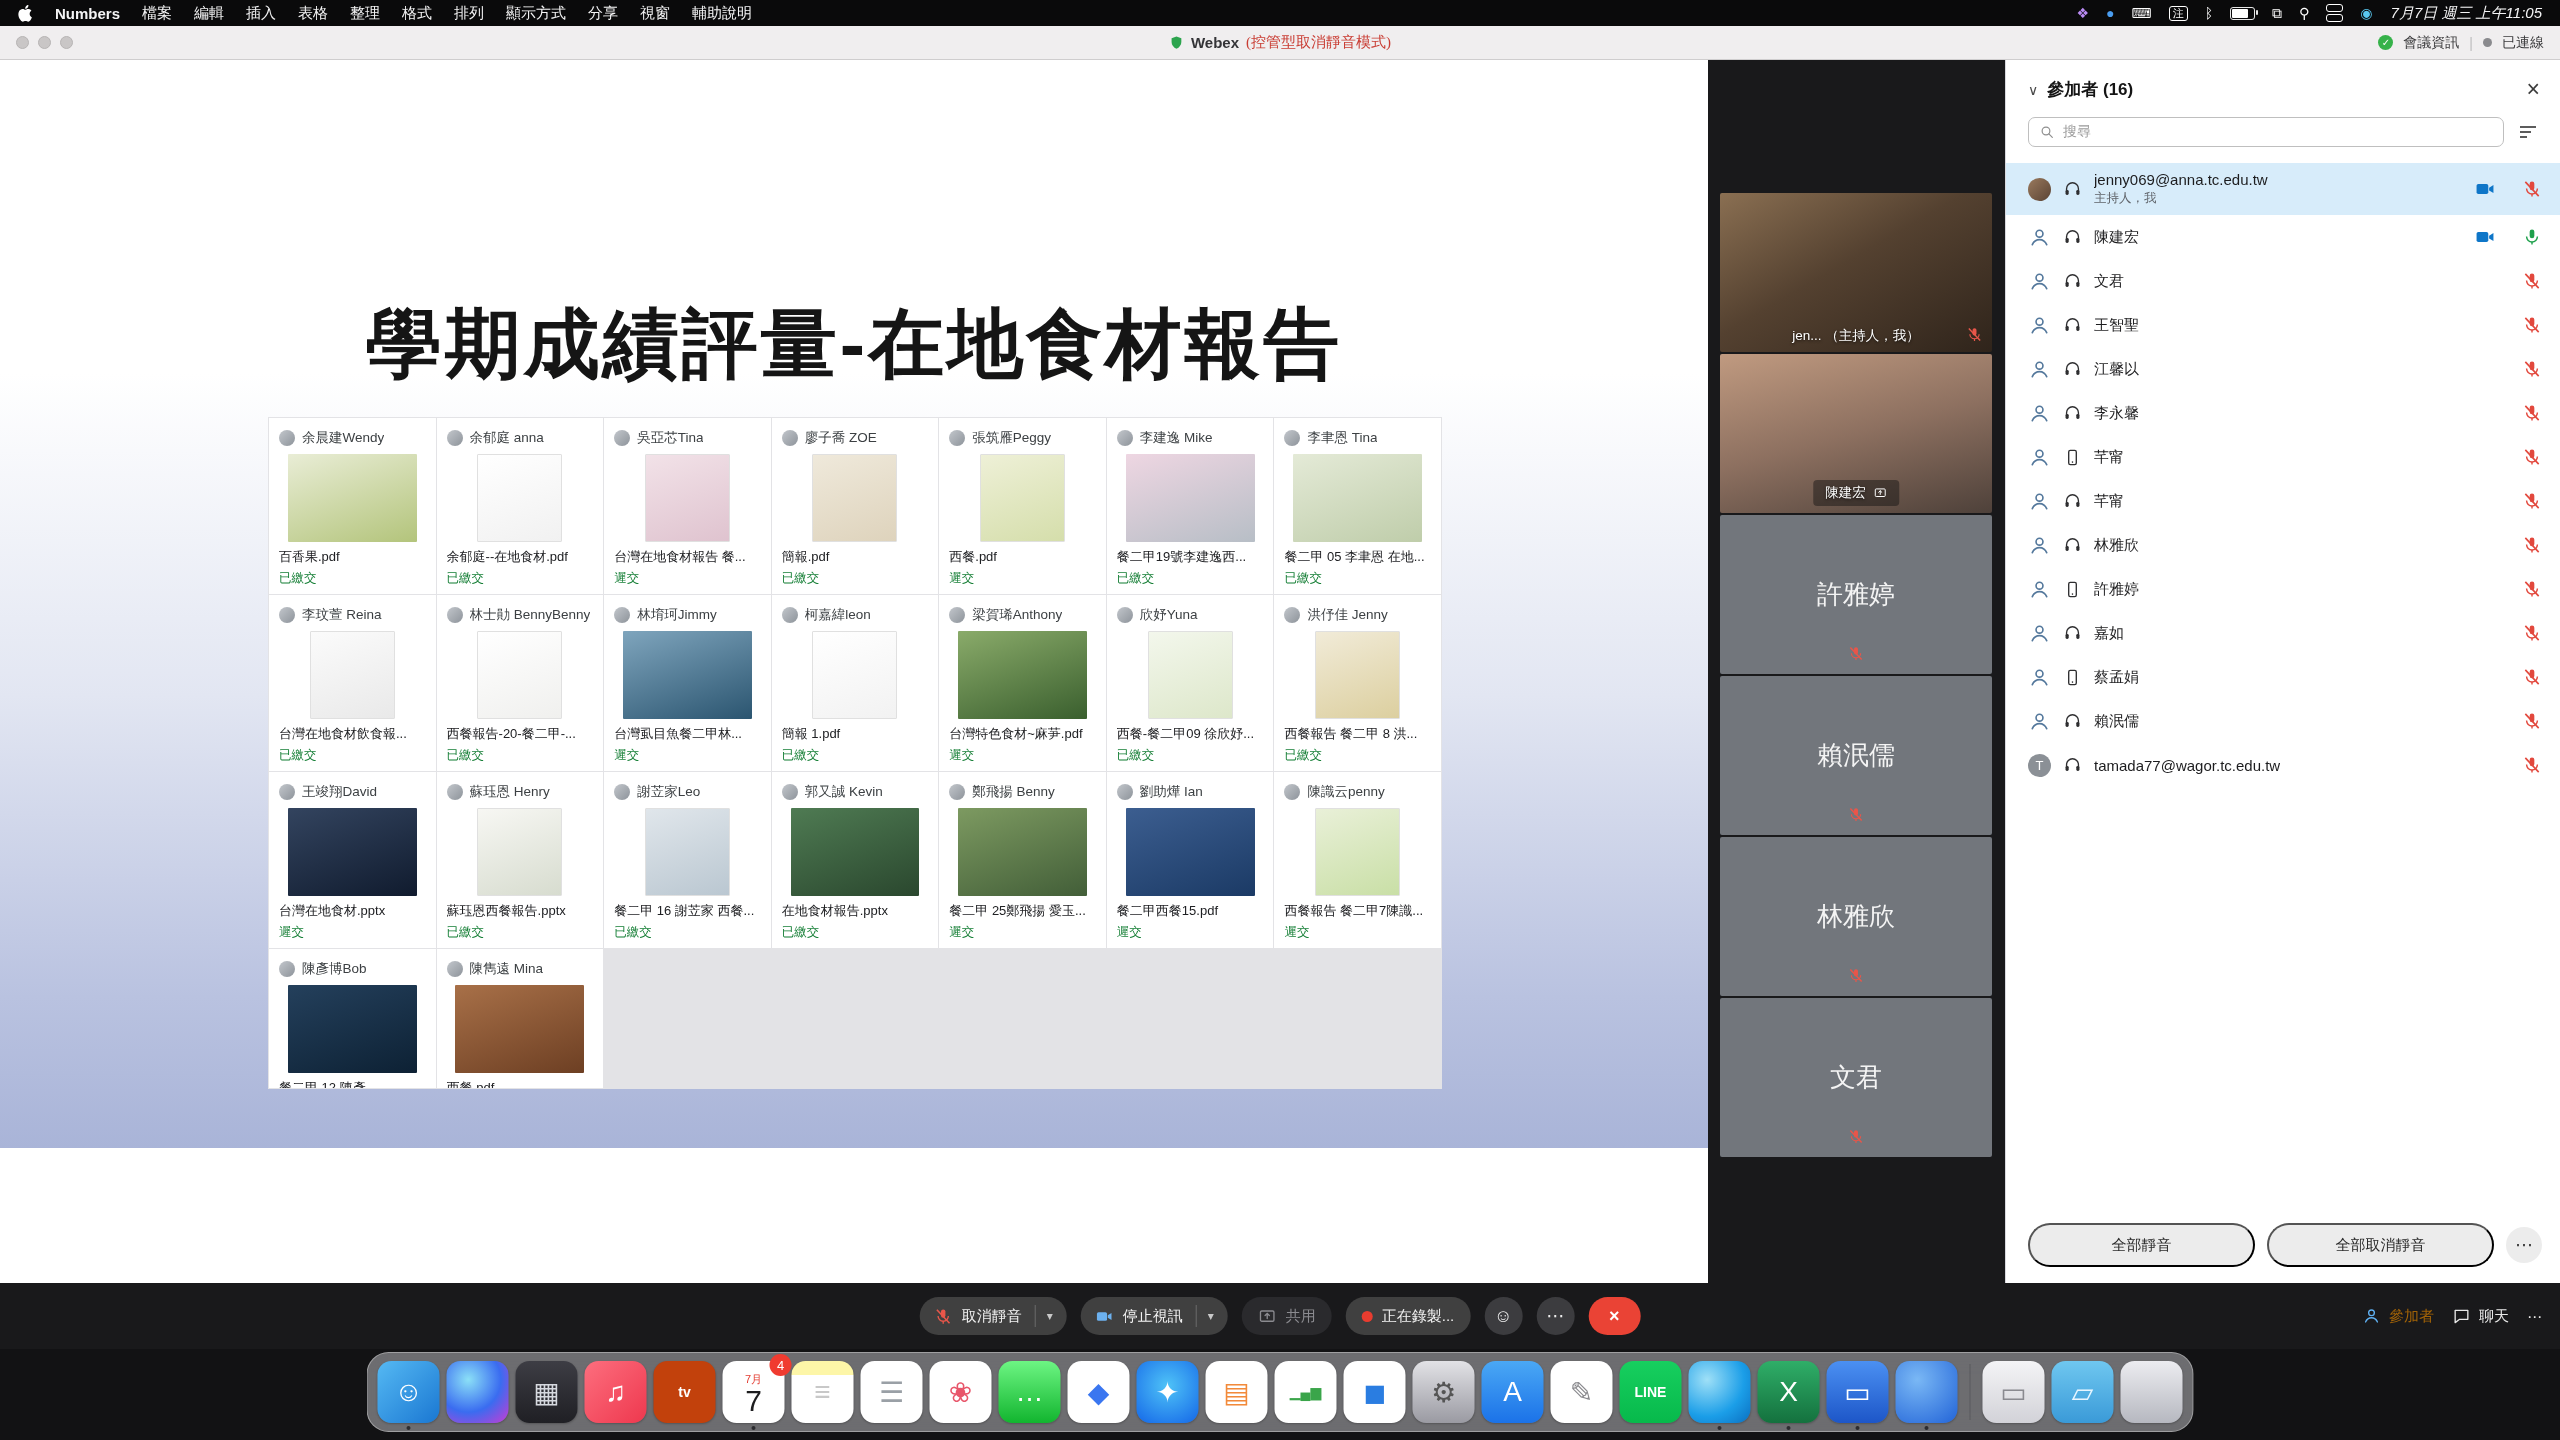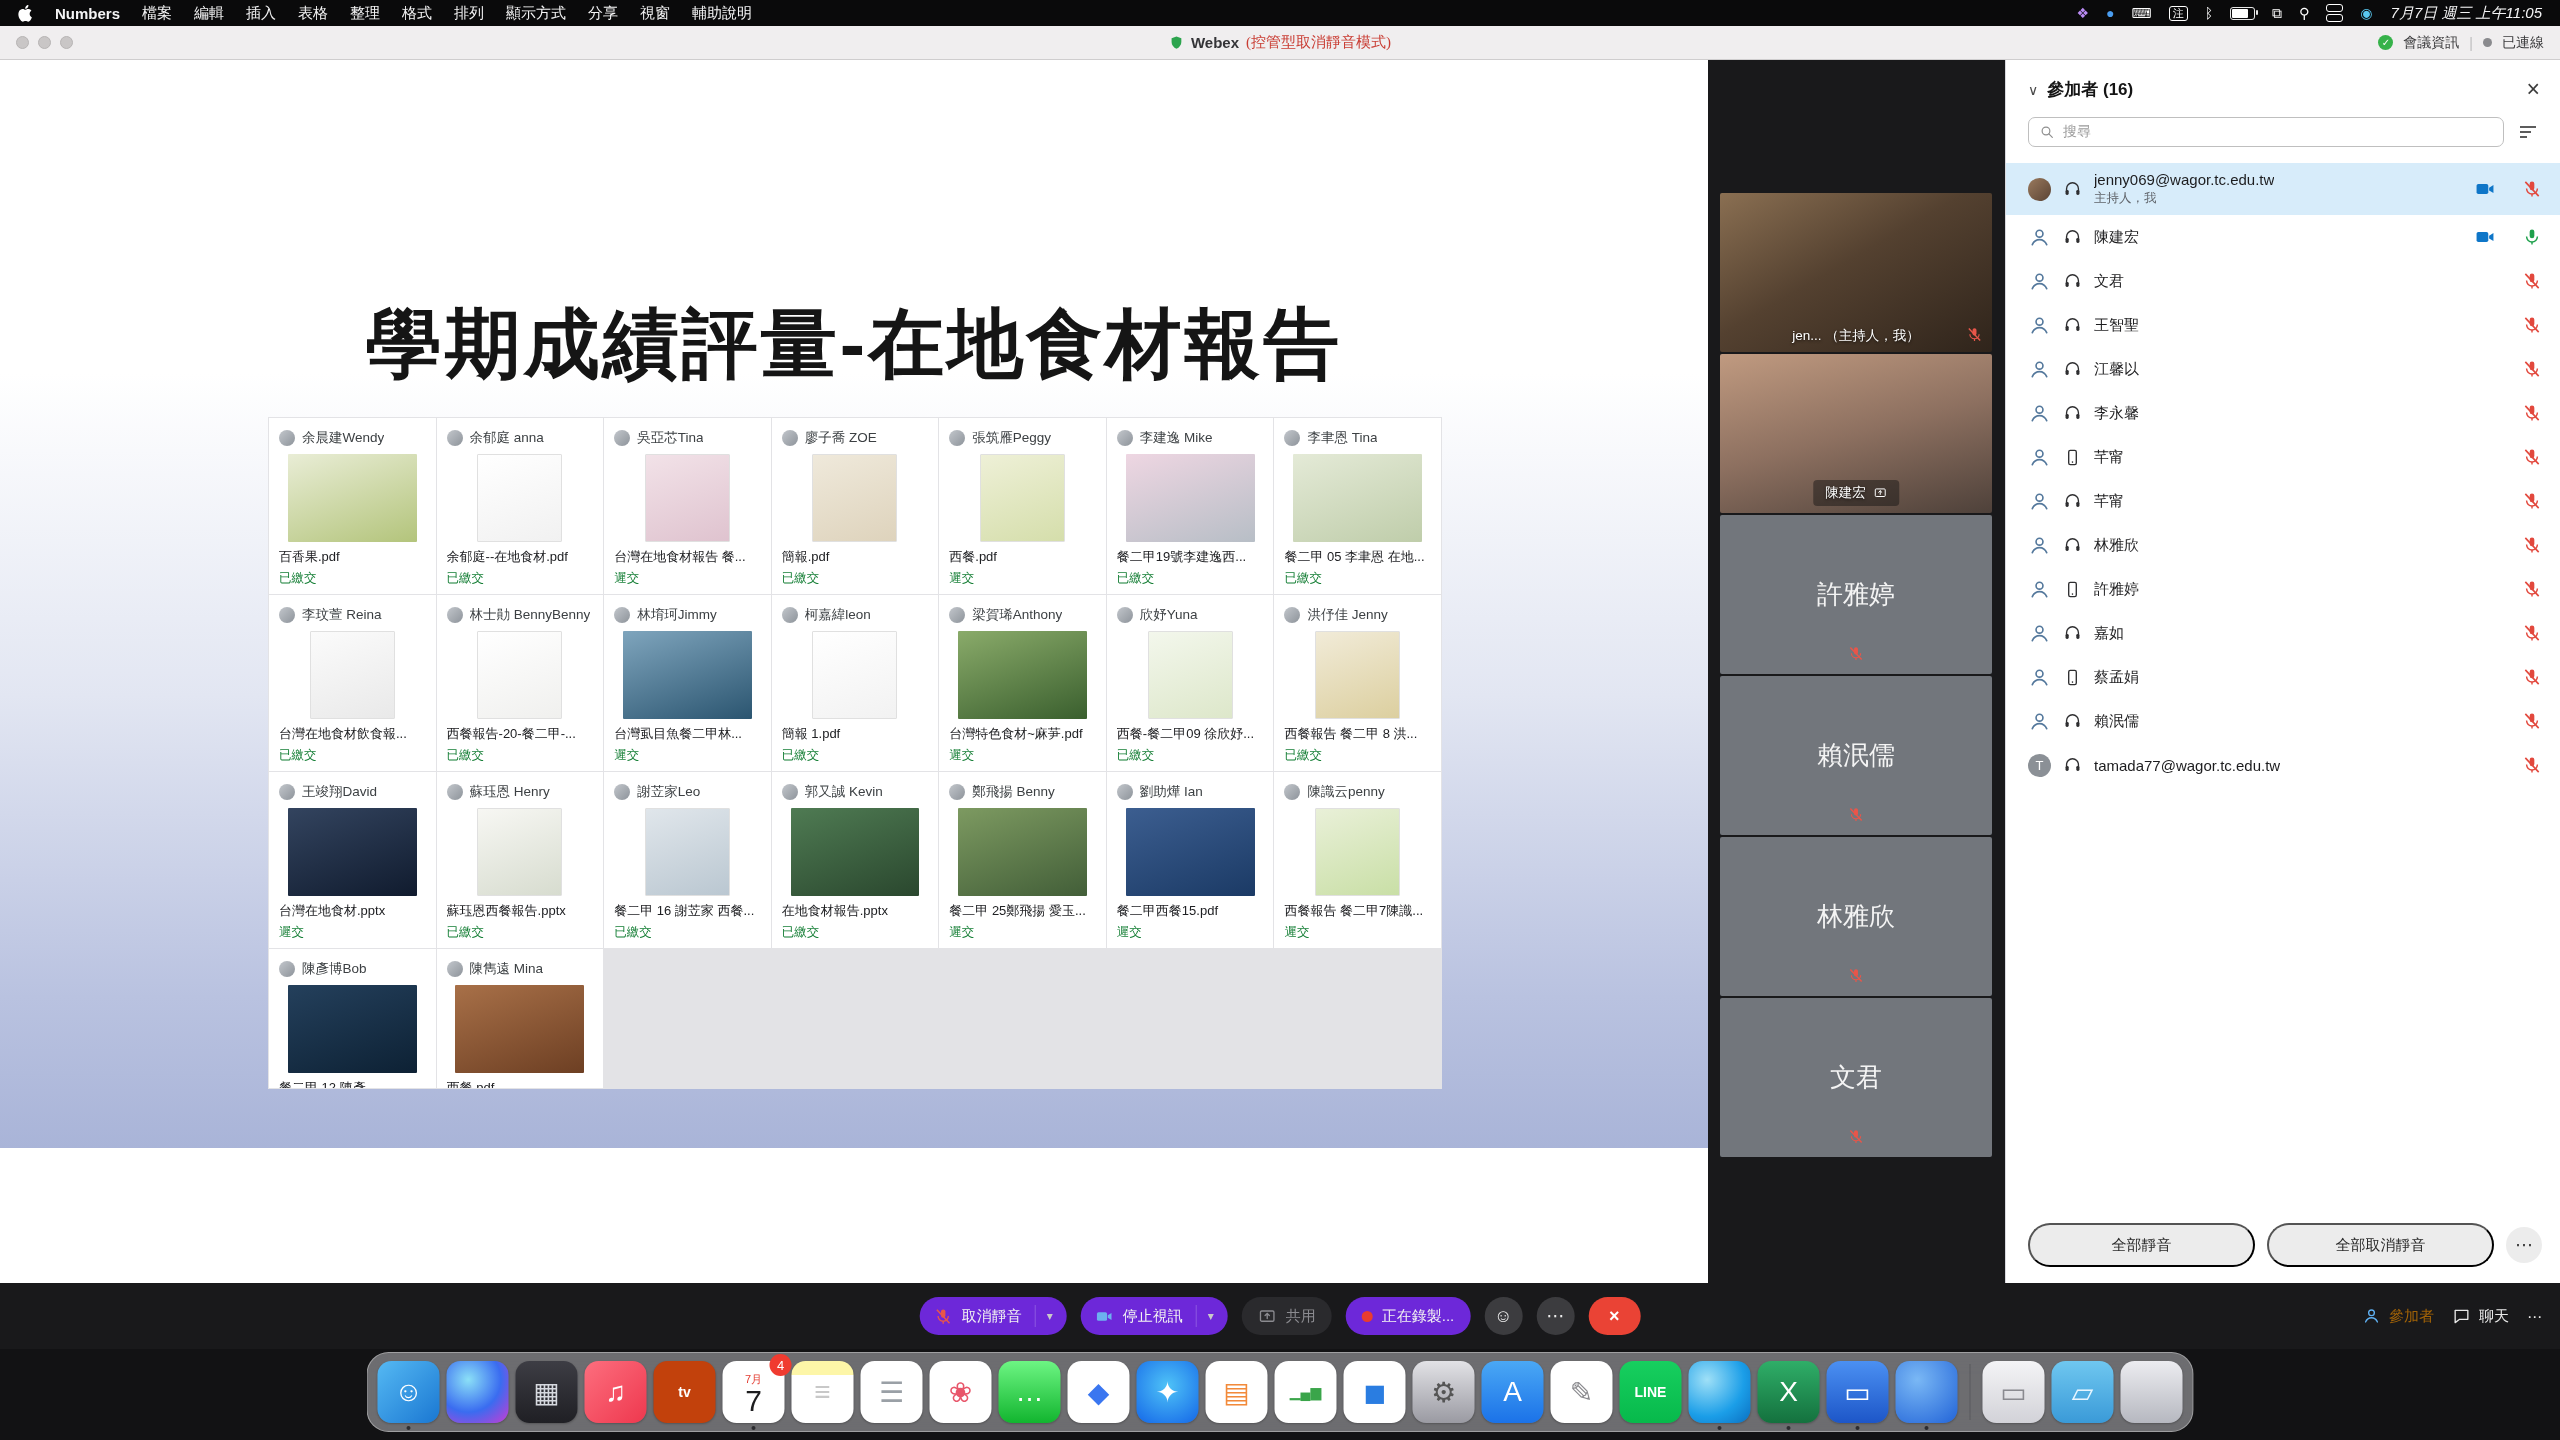--- a/index.html
+++ b/index.html
@@ -98,21 +98,21 @@
   .p-cam svg{width:22px;height:22px;}
   .p-mic{width:20px;display:flex;color:#e2483d;margin-left:14px;}
   .p-mic svg{width:20px;height:20px;}
   .p-mic.mic-on{color:#1da04b;}
   .panel-foot{position:absolute;left:22px;right:18px;bottom:16px;display:flex;align-items:center;gap:12px;}
   .foot-btn{flex:1;height:44px;border-radius:22px;background:#ececec;color:#2a2a2a;font-size:15px;display:flex;align-items:center;justify-content:center;}
   .foot-more{width:36px;height:36px;border-radius:50%;background:#ececec;color:#3a3a3a;display:flex;align-items:center;justify-content:center;font-size:18px;flex:none;}
   
   .ctlbar{position:absolute;top:1283px;left:0;right:0;height:66px;background:#19191b;z-index:30;}
   .ctl-center{position:absolute;left:50%;top:50%;transform:translate(-50%,-50%);display:flex;align-items:center;gap:14px;}
-  .ctl-btn{height:38px;border-radius:19px;background:#6d28d9;color:#f2f2f2;font-size:15px;display:flex;align-items:center;padding:0 6px 0 14px;gap:9px;white-space:nowrap;}
+  .ctl-btn{height:38px;border-radius:19px;background:#404040;color:#f2f2f2;font-size:15px;display:flex;align-items:center;padding:0 6px 0 14px;gap:9px;white-space:nowrap;}
   .ctl-btn .ic{width:19px;display:flex;}
   .ctl-btn .ic svg{width:19px;height:19px;}
   .ic-mic{color:#e8564a;}
   .ic-cam{color:#6cb1ef;}
   .ctl-div{width:1px;height:22px;background:rgba(255,255,255,.22);margin-left:4px;}
   .ctl-chev{color:#c9c9c9;font-size:12px;padding:0 8px 0 2px;}
   .btn-share{background:#2a2a2d;color:#8b8b90;padding:0 16px;}
   .btn-share .ic{color:#8b8b90;}
   .btn-rec{padding:0 16px;}
   .rec-dot{width:11px;height:11px;border-radius:50%;background:#e93c2f;flex:none;}
@@ -579,21 +579,21 @@
           <div class="p-row selected">
     <span class="p-avatar" style="background: linear-gradient(135deg, rgb(154, 122, 94), rgb(90, 67, 52));"></span>
     <span class="p-device">
               <svg viewBox="0 0 24 24">
                 <path d="M4.5 13.5V11a7.5 7.5 0 0 1 15 0v2.5" fill="none" stroke="currentColor" stroke-width="1.7"></path>
                 <rect x="3.2" y="12.5" width="4" height="6.5" rx="1.8" fill="currentColor"></rect>
                 <rect x="16.8" y="12.5" width="4" height="6.5" rx="1.8" fill="currentColor"></rect>
               </svg>
             </span>
     <div class="p-text">
-      <div class="p-name">jenny069@wagor.tc.edu.tw</div>
+      <div class="p-name">jenny069@anna.tc.edu.tw</div>
       <div class="p-sub">主持人，我</div>
     </div>
     <span class="p-cam">
               <svg viewBox="0 0 24 24">
                 <rect x="2.8" y="6.5" width="12.8" height="11" rx="2" fill="currentColor"></rect>
                 <path d="M16.5 10.5l4.7-2.8v8.6l-4.7-2.8z" fill="currentColor"></path>
               </svg>
             </span>
     <span class="p-mic">
               <svg viewBox="0 0 24 24">

